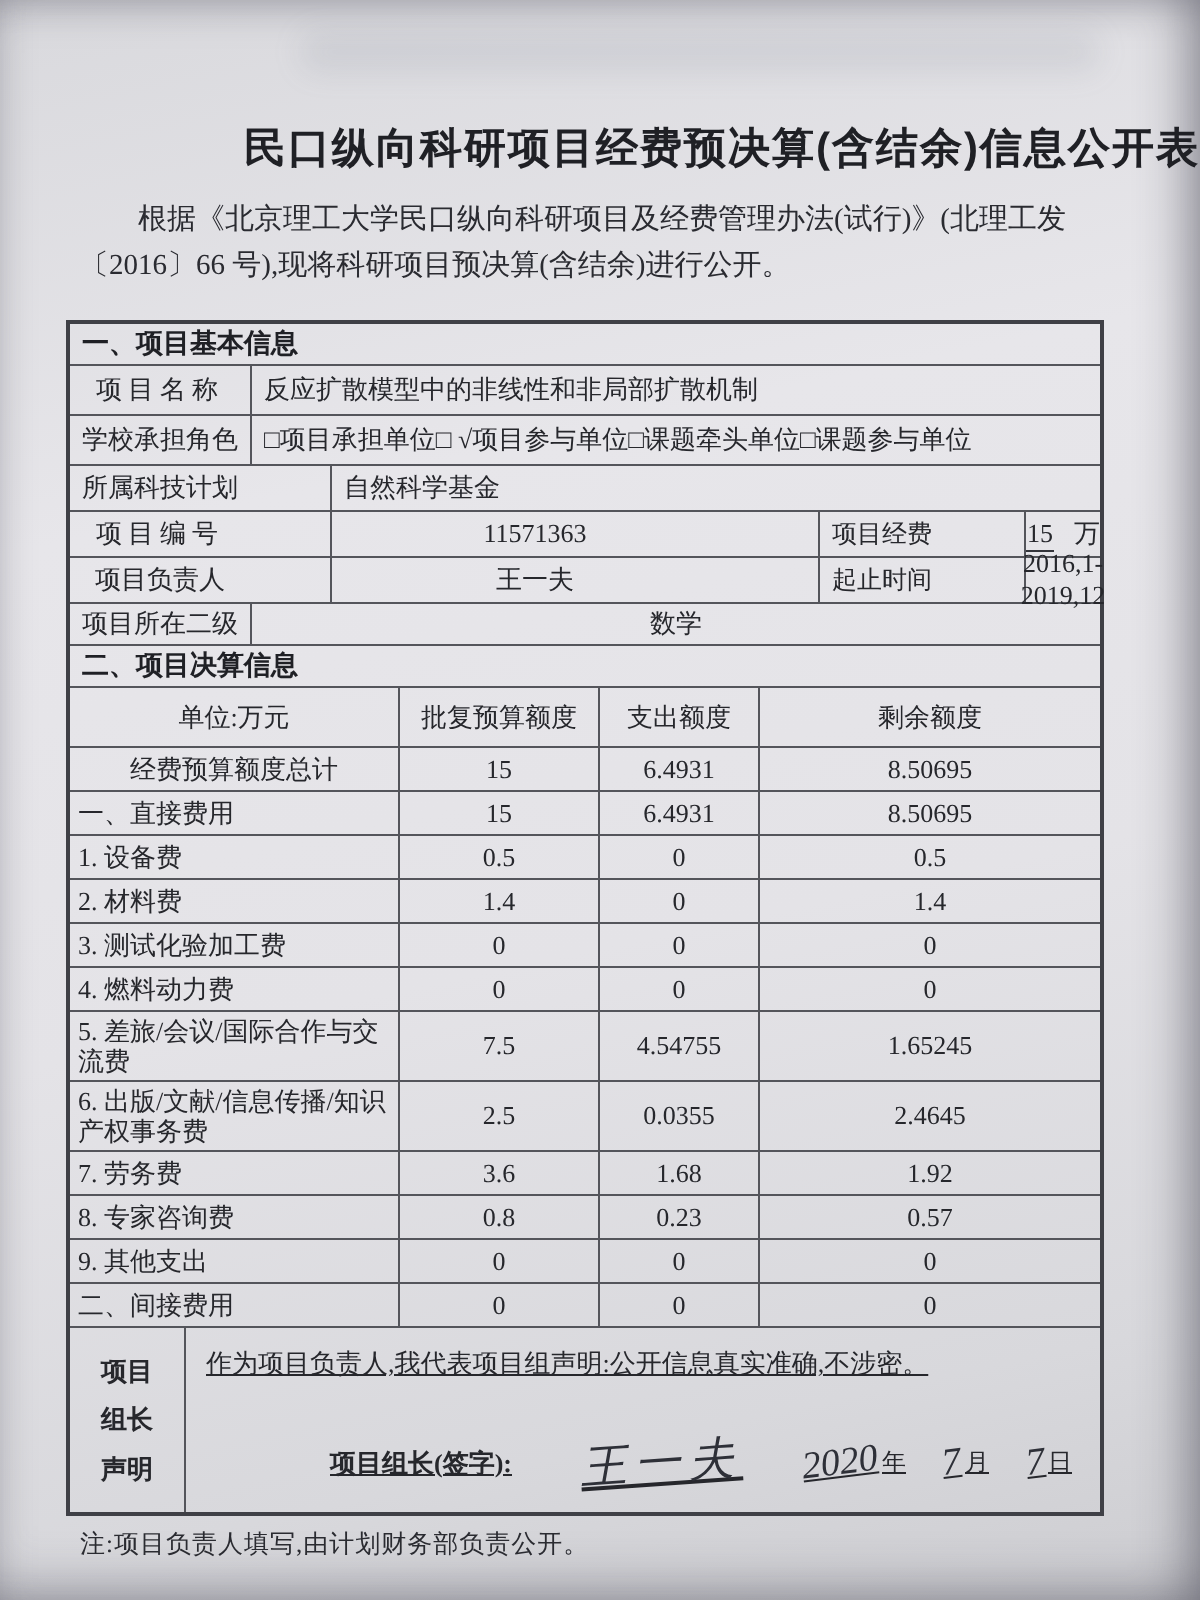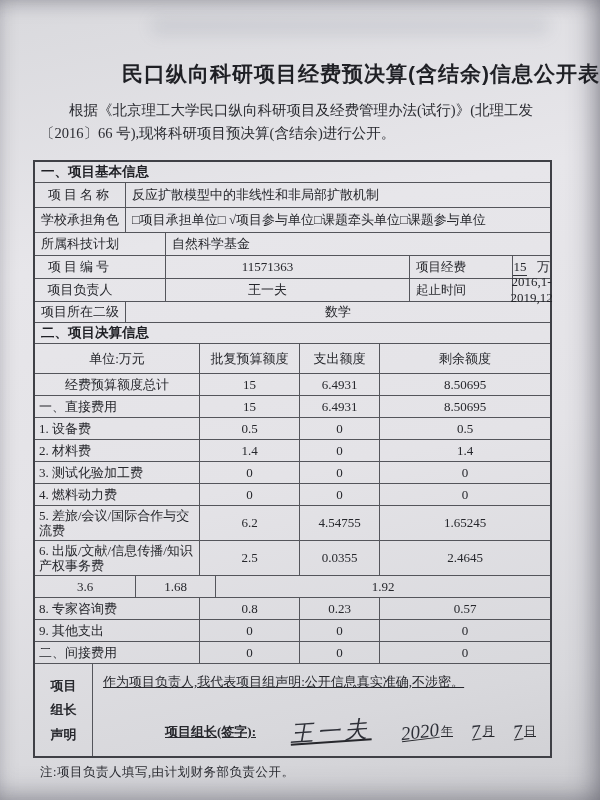--- a/index.html
+++ b/index.html
@@ -175,31 +175,32 @@
       <div class="cell ctr flex1">0</div>
     </div>
     <div class="frow h21">
       <div class="cell rlabel c1">4. 燃料动力费</div>
       <div class="cell ctr c2">0</div>
       <div class="cell ctr c3">0</div>
       <div class="cell ctr flex1">0</div>
     </div>
     <div class="frow h34">
       <div class="cell rlabel c1">5. 差旅/会议/国际合作与交流费</div>
-      <div class="cell ctr c2">6.2</div>
+      <div class="cell ctr c2">7.5</div>
       <div class="cell ctr c3">4.54755</div>
       <div class="cell ctr flex1">1.65245</div>
     </div>
     <div class="frow h34">
       <div class="cell rlabel c1">6. 出版/文献/信息传播/知识产权事务费</div>
       <div class="cell ctr c2">2.5</div>
       <div class="cell ctr c3">0.0355</div>
       <div class="cell ctr flex1">2.4645</div>
     </div>
     <div class="frow h21">
+      <div class="cell rlabel c1">7. 劳务费</div>
       <div class="cell ctr c2">3.6</div>
       <div class="cell ctr c3">1.68</div>
       <div class="cell ctr flex1">1.92</div>
     </div>
     <div class="frow h21">
       <div class="cell rlabel c1">8. 专家咨询费</div>
       <div class="cell ctr c2">0.8</div>
       <div class="cell ctr c3">0.23</div>
       <div class="cell ctr flex1">0.57</div>
     </div>

